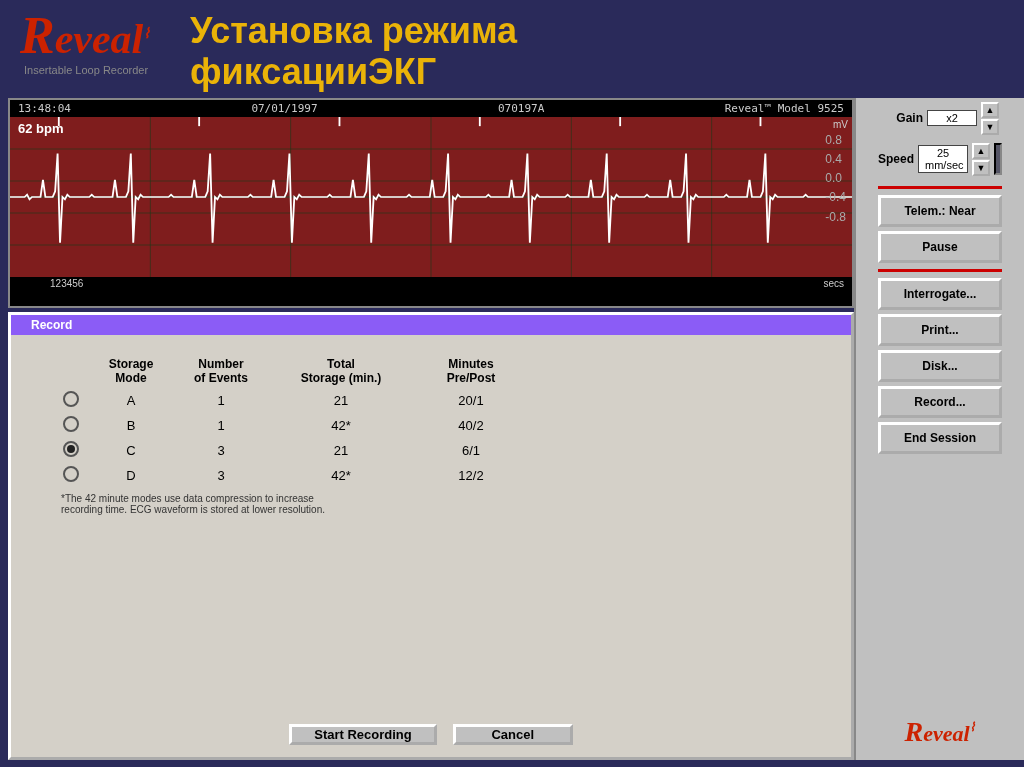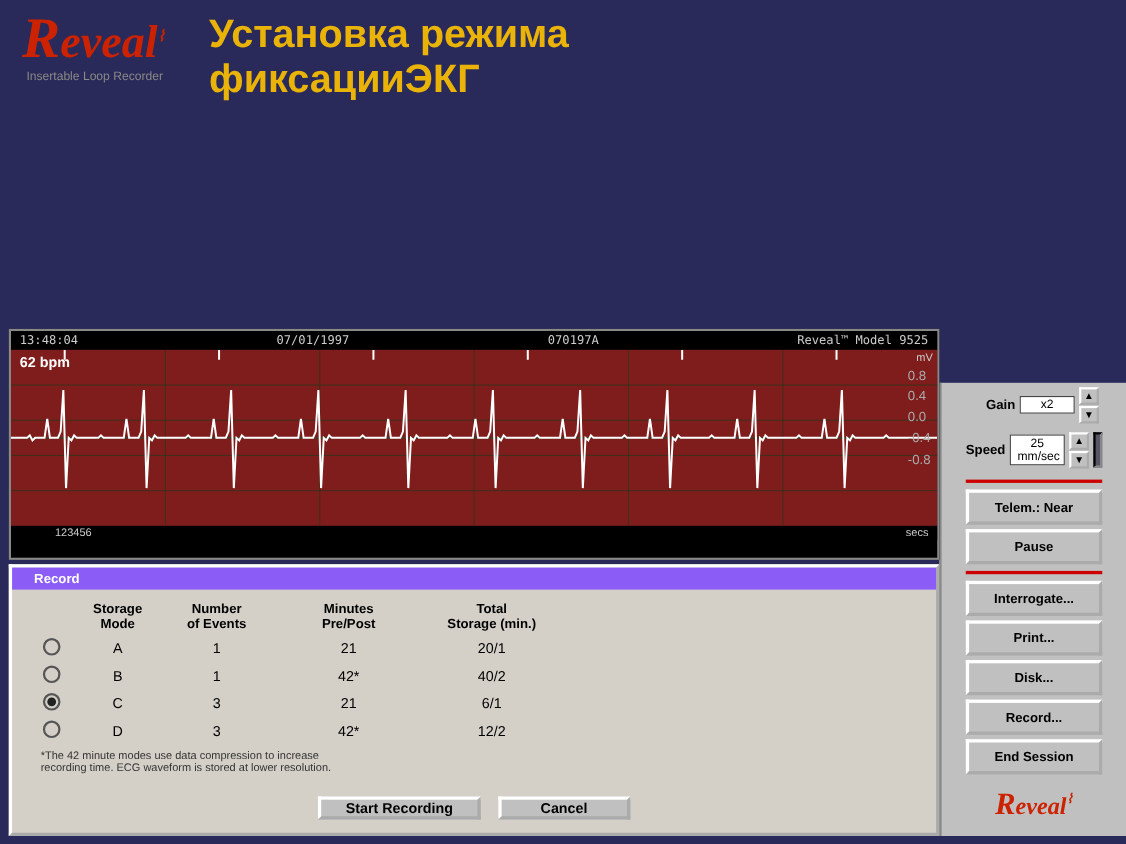--- a/index.html
+++ b/index.html
@@ -58,21 +58,20 @@
       padding: 0 10px;
       font-family: Arial, sans-serif;
     }
 
     
     .main-content {
       display: flex;
       width: 100%;
       height: calc(767px - 105px);
       padding: 0;
-      align-items: flex-end;
     }
 
     
     .left-panel {
       flex: 1;
       display: flex;
       flex-direction: column;
     }
 
     
@@ -232,22 +231,23 @@
       flex-direction: column;
     }
     .record-modal-title {
       background: #8b5cf6;
       color: #fff;
       padding: 3px 20px;
       font-size: 12px;
       font-weight: bold;
     }
     .record-modal-body {
-      padding: 10px 16px;
+      padding: 22px 16px;
       flex: 1;
+      margin-left: 24px;
     }
     .table-header-row {
       display: grid;
       grid-template-columns: 40px 80px 100px 140px 120px;
       font-size: 12px;
       font-weight: bold;
       text-align: center;
       margin-bottom: 6px;
     }
     .table-header-row .th {
@@ -428,22 +428,22 @@
     </div>
 
     <div class="record-modal">
       <div class="record-modal-title">Record</div>
       <div class="record-modal-body">
 
         <div class="table-header-row">
           <div class="th"></div>
           <div class="th">Storage<br>Mode</div>
           <div class="th">Number<br>of Events</div>
+          <div class="th">Total<br>Storage (min.)</div>
           <div class="th">Minutes<br>Pre/Post</div>
-          <div class="th">Total<br>Storage (min.)</div>
         </div>
 
         <div class="table-data-row">
           <div><div class="radio-btn"></div></div>
           <div>A</div>
           <div>1</div>
           <div>21</div>
           <div>20/1</div>
         </div>
 

